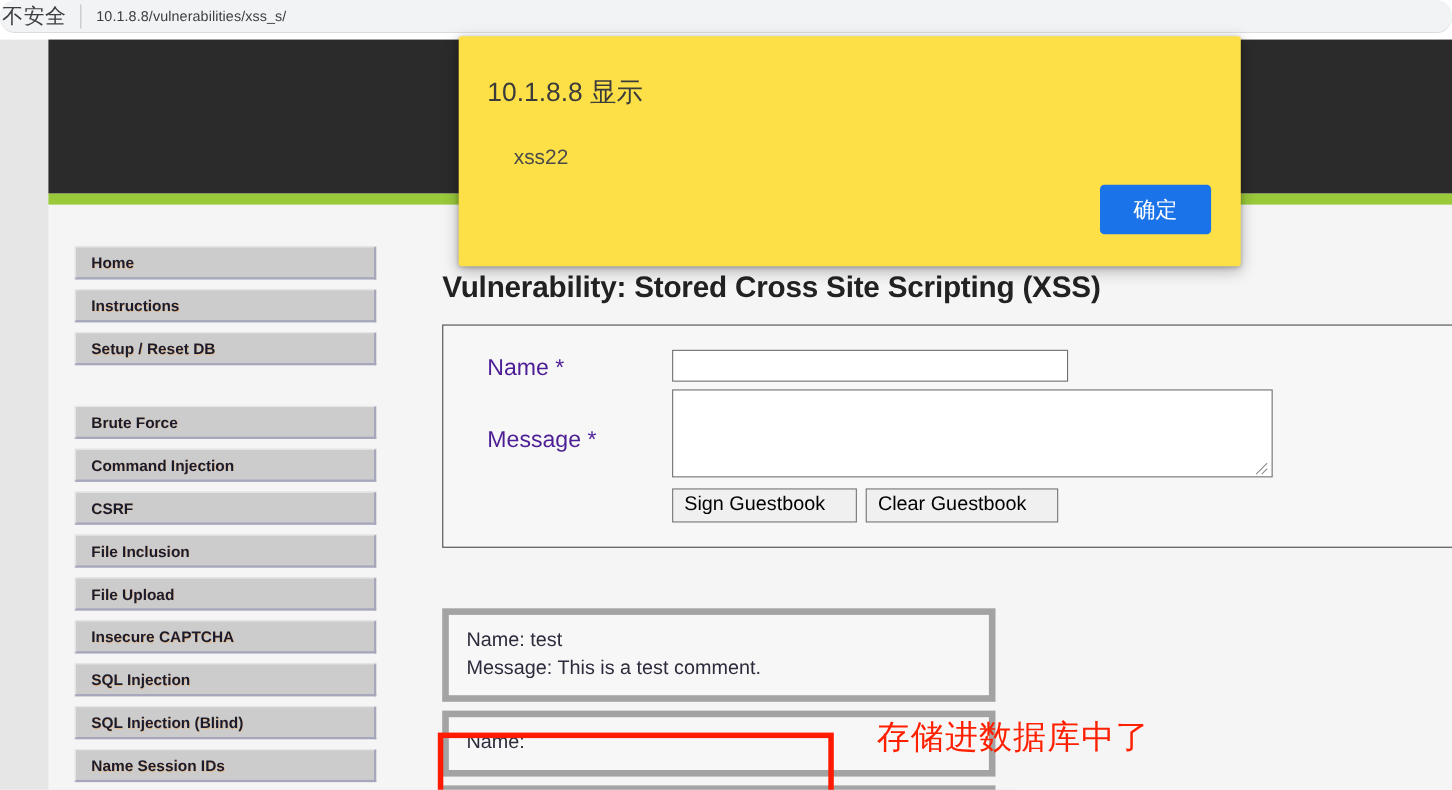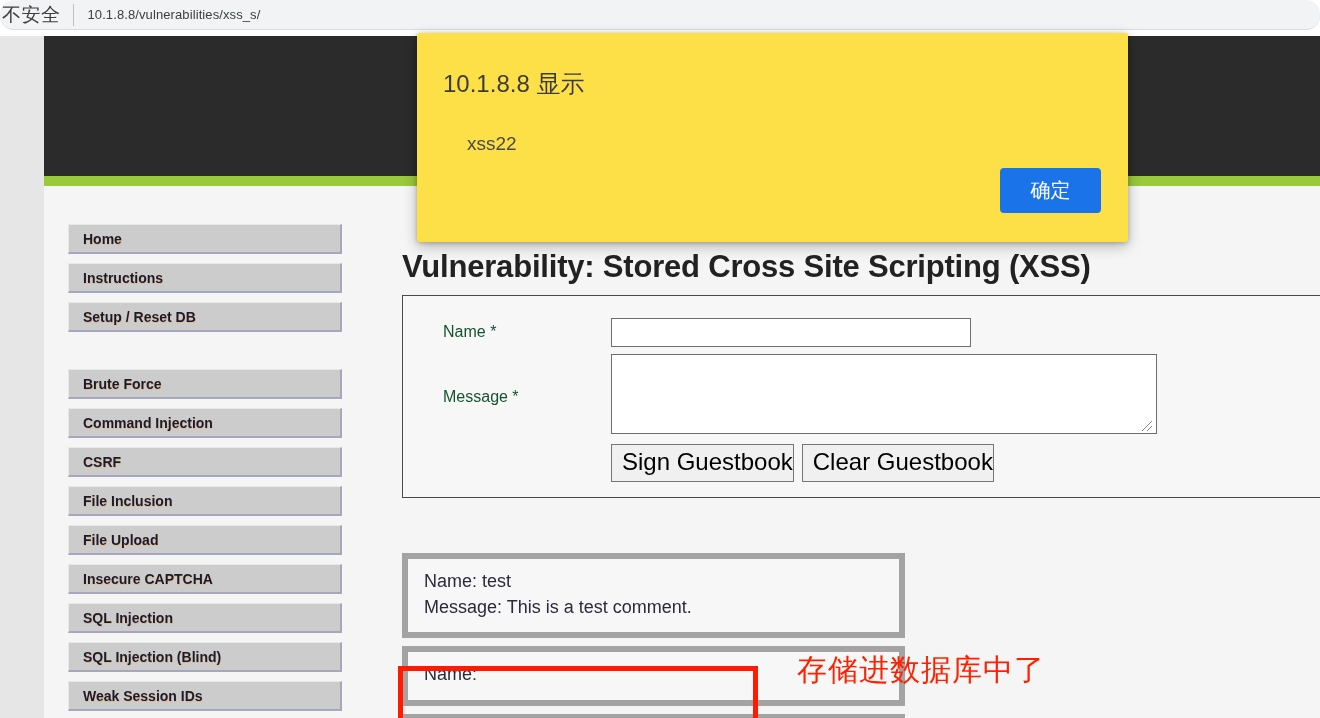--- a/index.html
+++ b/index.html
@@ -121,21 +121,21 @@
   }
 
   
   .main-content {
     position: absolute;
     left: 358px;
     top: 150px;
     width: 918px;
   }
   .page-title {
-    font-size: 31px;
+    font-size: 27px;
     font-weight: bold;
     color: #222222;
     white-space: nowrap;
     padding-top: 42px;
     letter-spacing: -0.2px;
   }
 
   .form-panel {
     position: absolute;
     left: 402px;
@@ -145,22 +145,22 @@
     background: #f7f7f7;
     border: 1px solid #4a4a4a;
     box-sizing: border-box;
   }
   .form-row {
     display: flex;
     align-items: center;
     position: absolute;
   }
   .form-label {
-    font-size: 16px;
-    color: #14532d;
+    font-size: 21px;
+    color: #4c1d95;
     white-space: nowrap;
   }
   .row-name { left: 40px; top: 27px; }
   .row-message { left: 40px; top: 92px; }
 
   .name-input {
     position: absolute;
     left: 208px;
     top: 22px;
     width: 360px;
@@ -200,23 +200,23 @@
     position: absolute;
     left: 208px;
     top: 148px;
     display: flex;
     gap: 8px;
   }
   .gb-button {
     background: #f0f0f0;
     border: 1px solid #767676;
     font-family: "Liberation Sans", sans-serif;
-    font-size: 24px;
+    font-size: 18px;
     color: #000000;
-    padding: 3px 0 5px 10px;
+    padding: 3px 28px 5px 10px;
     cursor: pointer;
     line-height: 1.15;
   }
 
   
   .entries {
     position: absolute;
     left: 402px;
     top: 523px;
     width: 503px;
@@ -356,21 +356,21 @@
       <div class="nav-item">
         <span class="nav-item-label">Insecure CAPTCHA</span>
       </div>
       <div class="nav-item">
         <span class="nav-item-label">SQL Injection</span>
       </div>
       <div class="nav-item">
         <span class="nav-item-label">SQL Injection (Blind)</span>
       </div>
       <div class="nav-item">
-        <span class="nav-item-label">Weak Session IDs</span>
+        <span class="nav-item-label">Name Session IDs</span>
       </div>
     </nav>
 
     <div class="main-content">
       <h1 class="page-title">Vulnerability: Stored Cross Site Scripting (XSS)</h1>
     </div>
   </div>
 
   <div class="form-panel">
     <div class="form-row row-name">

